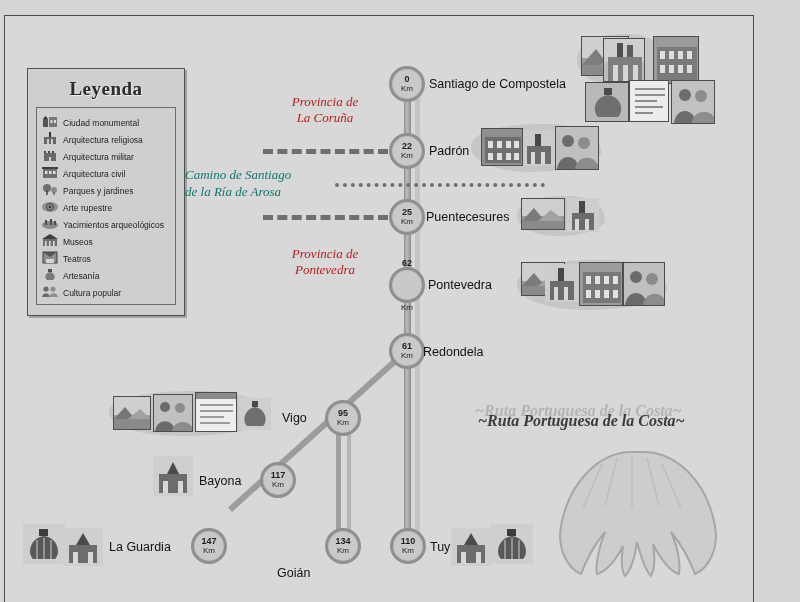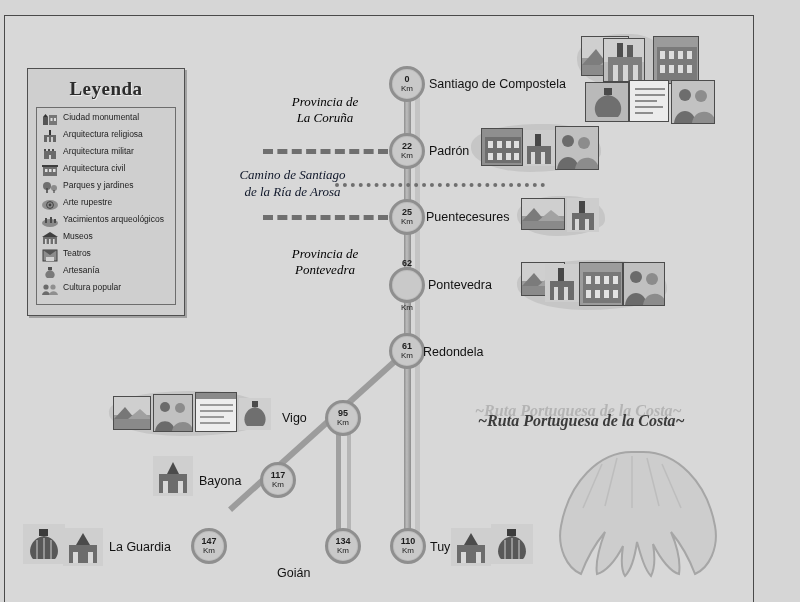--- a/index.html
+++ b/index.html
@@ -24,21 +24,21 @@
   #legend .title{
     text-align:center;font-family:"Liberation Serif",serif;
     font-weight:bold;font-size:19px;color:#2b2b2b;
     padding-top:9px;letter-spacing:.5px;
     text-shadow:1px 1px 0 #ececec;
   }
   #legend .inner{
     margin:7px 8px 0 8px;border:1px solid #6d6d6d;background:#cfcfcf;
     padding:4px 3px 5px 4px;
   }
-  .lg-row{display:flex;align-items:flex-start;height:16px;margin-bottom:1px;}
+  .lg-row{display:flex;align-items:flex-end;height:16px;margin-bottom:1px;}
   .lg-ico{
     width:18px;height:14px;margin-right:4px;flex:0 0 18px;
     display:flex;align-items:center;justify-content:center;
   }
   .lg-txt{font-size:8.5px;color:#1c1c1c;white-space:nowrap;font-family:"Liberation Sans",sans-serif;}
   .spine{
     position:absolute;left:399px;top:66px;width:7px;height:466px;
     background:linear-gradient(to right,#8e8e8e 0%,#bdbdbd 40%,#8e8e8e 100%);
   }
   .spine2{
@@ -63,26 +63,26 @@
     box-shadow:inset 0 0 0 1px #bdbdbd;
   }
   .node b{font-size:9px;font-weight:bold;color:#1d1d1d;}
   .node s{font-size:8px;text-decoration:none;color:#1d1d1d;}
   .nlabel{
     position:absolute;font-size:12.5px;color:#111;white-space:nowrap;
     font-family:"Liberation Sans",sans-serif;
   }
   .prov{
     position:absolute;font-family:"Liberation Serif",serif;
-    font-style:italic;font-size:13px;color:#000000;text-align:center;
+    font-style:italic;font-size:13px;color:#b91c1c;text-align:center;
     line-height:16px;white-space:nowrap;
   }
   .camino{
     position:absolute;font-family:"Liberation Serif",serif;
-    font-style:italic;font-size:13px;color:#0f172a;text-align:center;
+    font-style:italic;font-size:13px;color:#0f766e;text-align:left;
     line-height:17px;white-space:nowrap;
   }
   .ruta{
     position:absolute;font-family:"Liberation Serif",serif;
     font-style:italic;font-weight:bold;font-size:16px;color:#3b3b3b;
     white-space:nowrap;
   }
   .ruta.shadow{color:#b4b4b4;}
 
   

